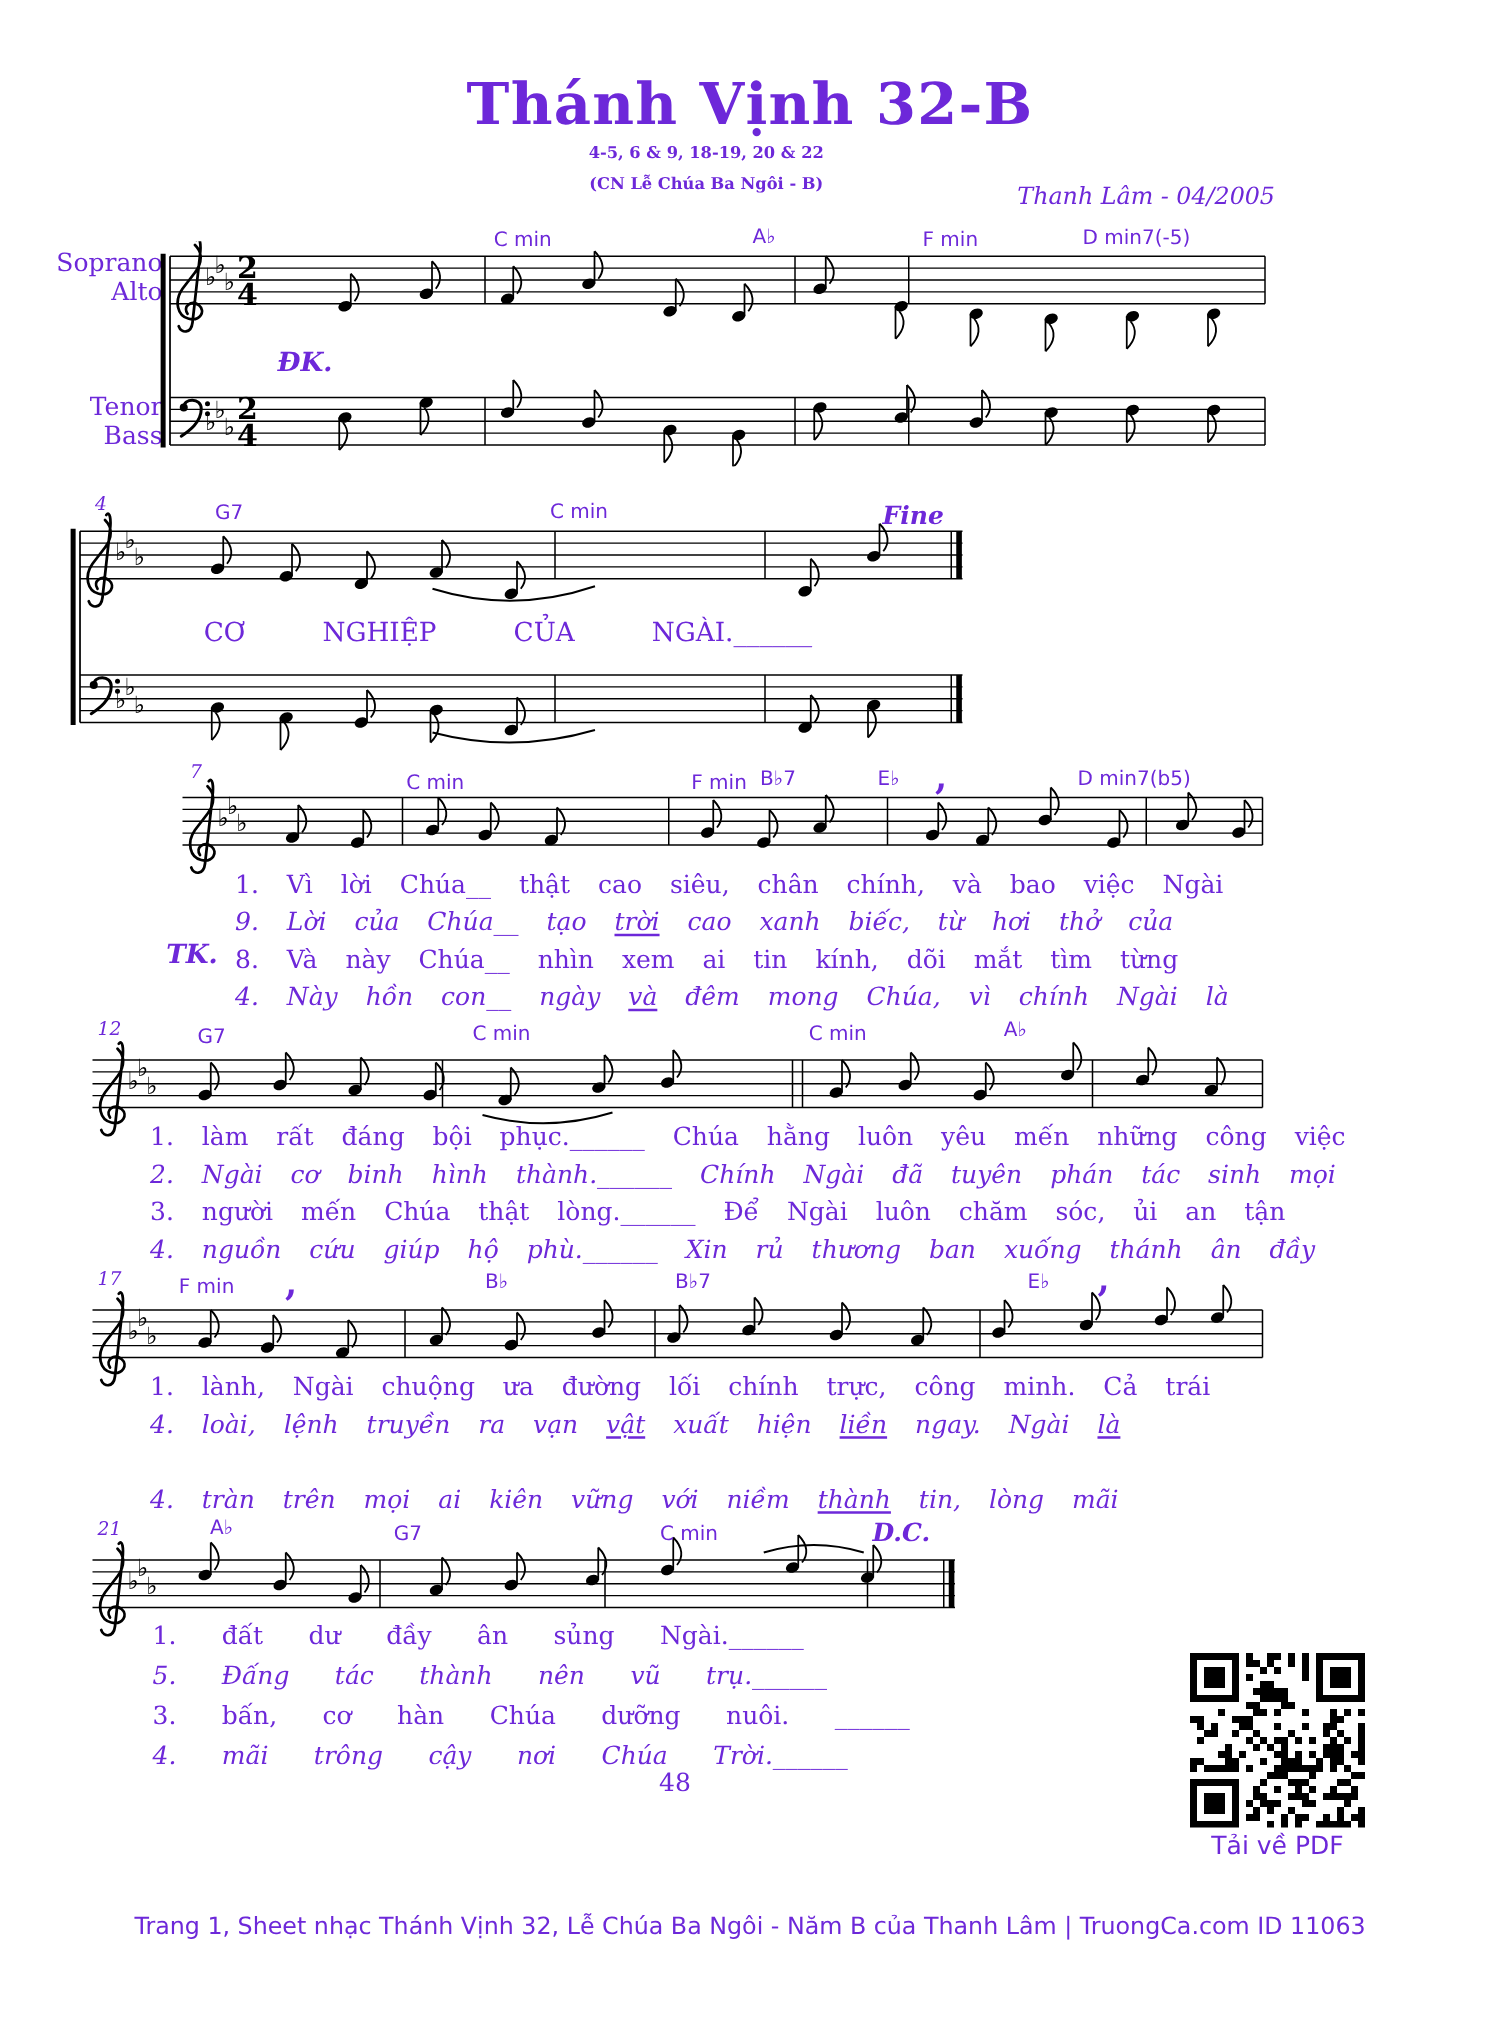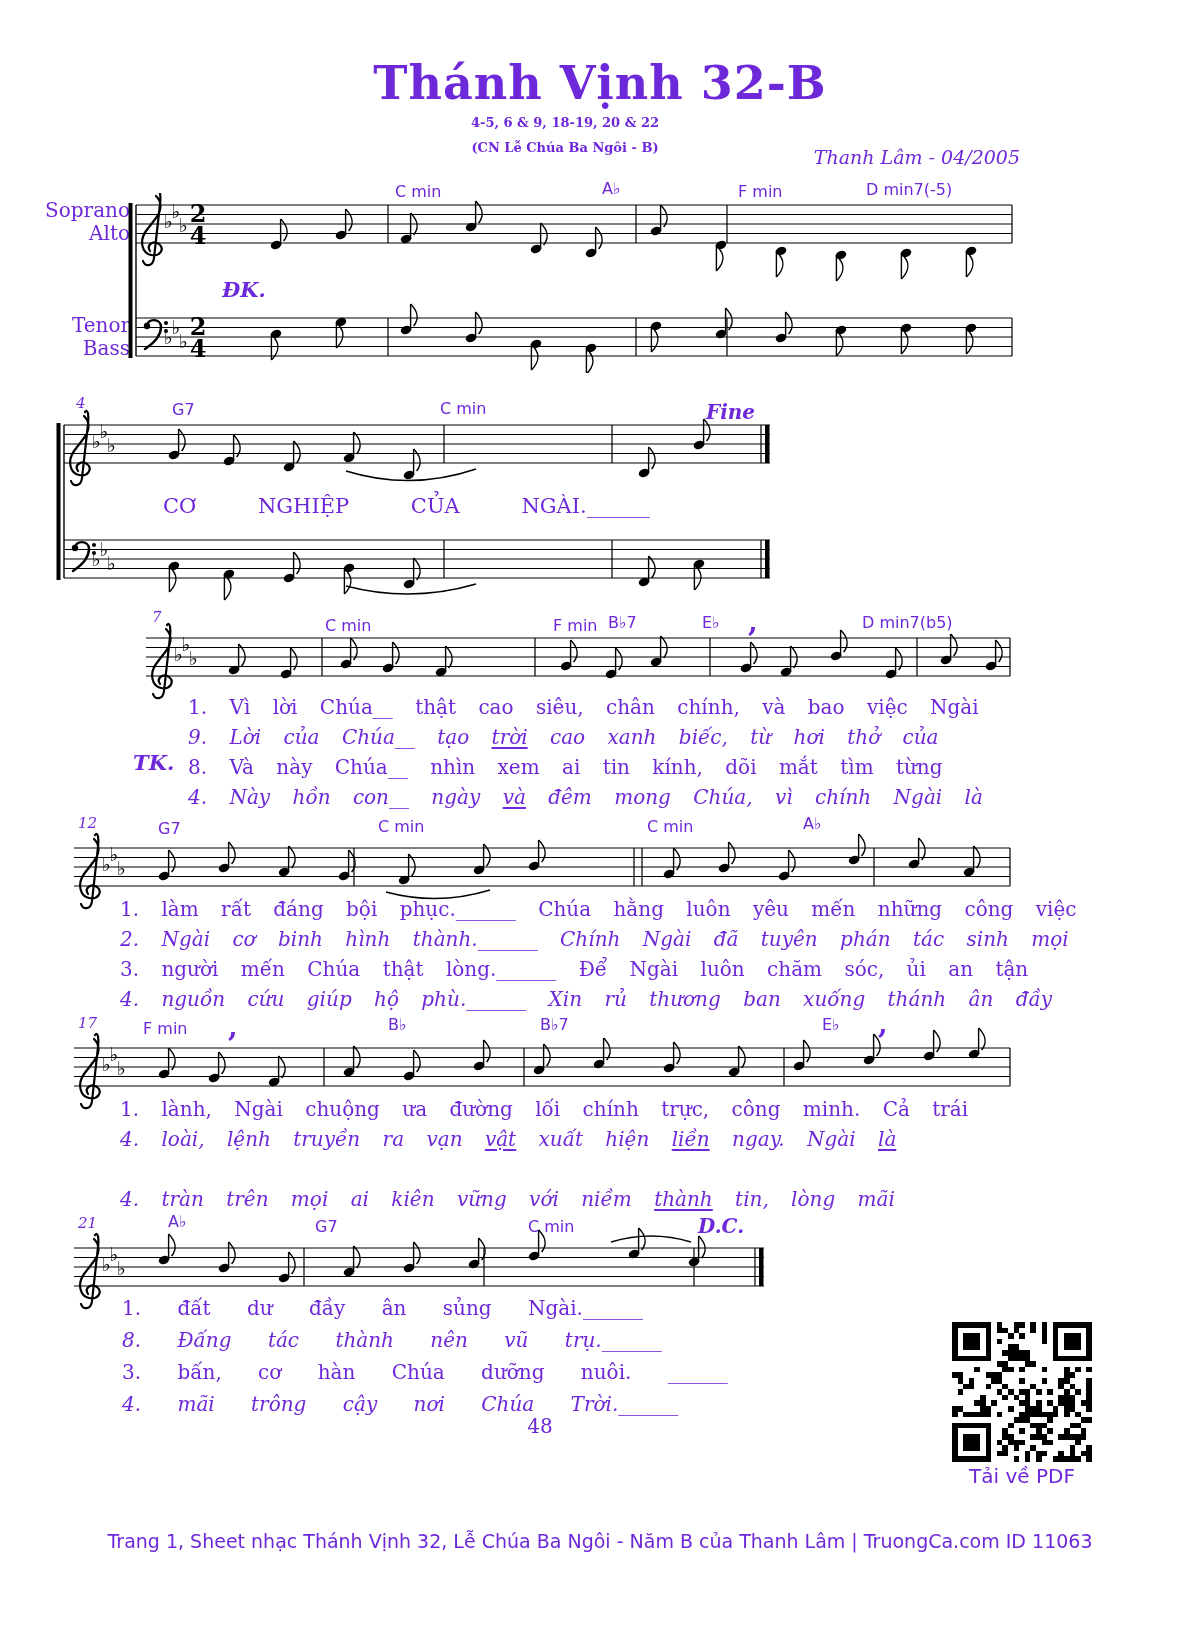--- a/index.html
+++ b/index.html
@@ -501,21 +501,21 @@
   <div class="lyric it" style="left:120px;top:1127px;word-spacing:16px"><span>4. loài, lệnh truyền ra vạn </span><span class="u-seg">vật</span><span> xuất hiện </span><span class="u-seg">liền</span><span> ngay. Ngài </span><span class="u-seg">là</span></div>
   <div class="lyric it" style="left:120px;top:1187px;word-spacing:16px"><span>4. tràn trên mọi ai kiên vững với niềm </span><span class="u-seg">thành</span><span> tin, lòng mãi</span></div>
 
   <span class="mnum" style="left:78px;top:1214px">21</span>
   <span class="chord" style="left:168px;top:1212px">A♭</span>
   <span class="chord" style="left:315px;top:1217px">G7</span>
   <span class="chord" style="left:528px;top:1217px">C min</span>
   <span class="mark" style="left:698px;top:1214px">D.C.</span>
 
   <div class="lyric" style="left:122px;top:1296px;word-spacing:30px"><span>1. đất dư đầy ân sủng Ngài.______</span></div>
-  <div class="lyric it" style="left:122px;top:1328px;word-spacing:30px"><span>8. Đấng tác thành nên vũ trụ.______</span></div>
+  <div class="lyric it" style="left:122px;top:1328px;word-spacing:30px"><span>5. Đấng tác thành nên vũ trụ.______</span></div>
   <div class="lyric" style="left:122px;top:1360px;word-spacing:30px"><span>3. bấn, cơ hàn Chúa dưỡng nuôi. ______</span></div>
   <div class="lyric it" style="left:122px;top:1392px;word-spacing:30px"><span>4. mãi trông cậy nơi Chúa Trời.______</span></div>
 
   <div class="pagenum">48</div>
   <svg id="qr" class="sys" style="left:952px;top:1322px" width="140" height="140" viewBox="0 0 25 25" shape-rendering="crispEdges">
       <rect x="8" y="0" width="1" height="1" fill="#000"></rect>
       <rect x="11" y="0" width="1" height="1" fill="#000"></rect>
       <rect x="12" y="0" width="1" height="1" fill="#000"></rect>
       <rect x="14" y="0" width="1" height="1" fill="#000"></rect>
       <rect x="16" y="0" width="1" height="1" fill="#000"></rect>

